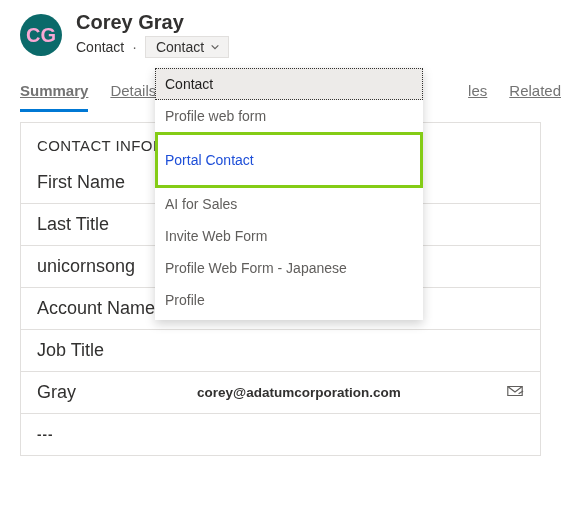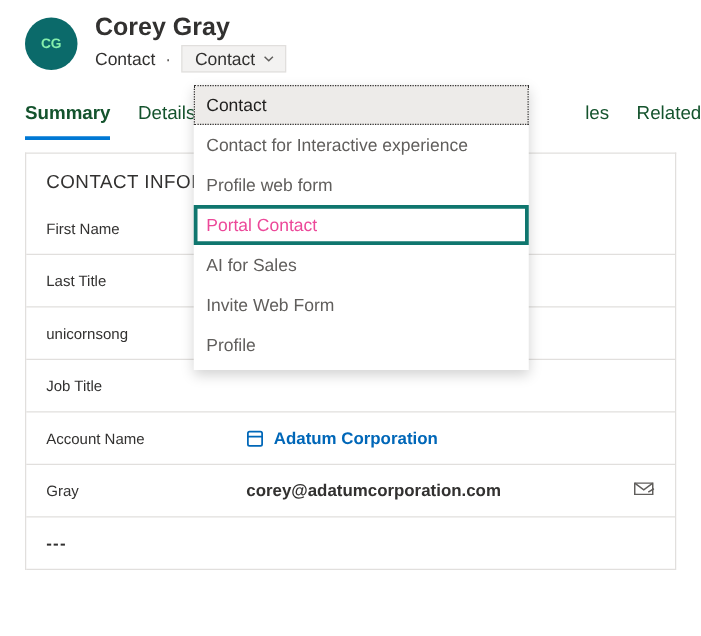--- a/index.html
+++ b/index.html
@@ -8,50 +8,50 @@
     font-family: "Segoe UI", Arial, sans-serif;
     font-size: 14px;
     color: #323130;
     background: #fff;
     width: 561px;
     padding: 10px 0 0 20px;
   }
   .header { display: flex; align-items: flex-start; gap: 14px; margin-bottom: 18px; }
   .avatar {
     width: 42px; height: 42px; border-radius: 50%;
-    background: #0b6a6a; color: #86efac;
+    background: #0b6a6a; color: #f9a8d4;
     display: flex; align-items: center; justify-content: center;
-    font-size: 11px; font-weight: 600;
+    font-size: 20px; font-weight: 600;
     flex-shrink: 0; margin-top: 4px;
   }
   .title-block { min-width: 0; }
   .title { font-size: 20px; font-weight: 600; line-height: 1.2; }
   .subtitle-row { display: flex; align-items: center; gap: 8px; margin-top: 2px; color: #323130; font-size: 14px; }
   .dot { color: #605e5c; }
   .view-picker {
     display: inline-flex; align-items: center; gap: 6px;
     background: #f3f2f1; border: 1px solid #e1dfdd;
     padding: 2px 8px 2px 10px; cursor: pointer;
     color: #323130;
   }
   .chev { width: 10px; height: 10px; }
   .tabs { display: flex; gap: 22px; border-bottom: 0; padding-bottom: 0; margin-bottom: 10px; }
-  .tab { padding: 6px 0 10px 0; color: #14532d; cursor: pointer; font-size: 15px; }
+  .tab { padding: 6px 0 10px 0; color: #737373; cursor: pointer; font-size: 15px; text-decoration: underline; }
   .tab.active { font-weight: 600; border-bottom: 3px solid #0078d4; }
   .section-card {
     border: 1px solid #e1dfdd; border-bottom: none;
     margin-right: 20px; padding-top: 14px;
   }
   .section-title { font-size: 15px; letter-spacing: 0.4px; color: #323130; padding: 0 16px 8px 16px; }
   .row {
     display: flex; align-items: center; min-height: 42px;
     border-bottom: 1px solid #e1dfdd; padding: 0 16px;
   }
   .row:first-of-type { border-top: 1px solid #e1dfdd; }
-  .label-cell { width: 160px; color: #323130; font-size: 12px; }
+  .label-cell { width: 160px; color: #323130; font-size: 18px; }
   .value-cell { flex: 1; display: flex; align-items: center; gap: 8px; color: #323130; font-weight: 600; font-size: 13.5px; }
   .value-link { color: #0067b8; font-weight: 700; }
   .value-dash { font-weight: 600; letter-spacing: 1px; }
   .trail-icon { margin-left: auto; color: #605e5c; }
   .lookup-icon { width: 14px; height: 14px; }
   .mail-icon { width: 18px; height: 18px; }
 
   
   .dropdown {
     position: absolute;
@@ -68,23 +68,23 @@
     color: #605e5c;
     cursor: pointer;
   }
   .dd-item.selected {
     background: #edebe9;
     color: #201f1e;
     outline: 1px dotted #323130;
     outline-offset: -1px;
   }
   .dd-item.highlight {
-    border: 3px solid #0f766e;
-    padding: 5px 7px;
-    color: #ec4899;
+    border: 3px solid #84cc16;
+    padding: 17px 7px;
+    color: #1d4ed8;
   }
   .wrap { position: relative; }
 </style>
 </head>
 <body>
 
 <div class="wrap">
 
   <div class="header">
     <div class="avatar">CG</div>
@@ -120,32 +120,32 @@
     </div>
     <div class="row">
       <div class="label-cell">Last Title</div>
       <div class="value-cell"></div>
     </div>
     <div class="row">
       <div class="label-cell">unicornsong</div>
       <div class="value-cell"></div>
     </div>
     <div class="row">
-      <div class="label-cell">Job Title</div>
-      <div class="value-cell"></div>
-    </div>
-    <div class="row">
       <div class="label-cell">Account Name</div>
       <div class="value-cell">
         <svg class="lookup-icon" viewBox="0 0 16 16">
           <rect x="1.5" y="1.5" width="13" height="13" rx="1.5" fill="none" stroke="#0067b8" stroke-width="1.6"></rect>
           <path d="M1.5 6 H14.5" stroke="#0067b8" stroke-width="1.6"></path>
         </svg>
         <span class="value-link">Adatum Corporation</span>
       </div>
+    </div>
+    <div class="row">
+      <div class="label-cell">Job Title</div>
+      <div class="value-cell"></div>
     </div>
     <div class="row">
       <div class="label-cell">Gray</div>
       <div class="value-cell">
         <span>corey@adatumcorporation.com</span>
         <span class="trail-icon">
           <svg class="mail-icon" viewBox="0 0 20 20">
             <path d="M2 5 L18 5 L18 15 L2 15 Z" fill="none" stroke="#605e5c" stroke-width="1.3"></path>
             <path d="M2 5 L10 11 L18 5" fill="none" stroke="#605e5c" stroke-width="1.3"></path>
             <path d="M14 13 L19 10" fill="none" stroke="#605e5c" stroke-width="1.3"></path>
@@ -155,21 +155,21 @@
     </div>
     <div class="row">
       <div class="value-cell">
         <span class="value-dash">---</span>
       </div>
     </div>
   </div>
 
   <div class="dropdown">
     <div class="dd-item selected">Contact</div>
-    <div class="dd-item">Contact for Interactive experience</div>
     <div class="dd-item">Profile web form</div>
     <div class="dd-item highlight">Portal Contact</div>
     <div class="dd-item">AI for Sales</div>
     <div class="dd-item">Invite Web Form</div>
+    <div class="dd-item">Profile Web Form - Japanese</div>
     <div class="dd-item">Profile</div>
   </div>
 
 </div>
 
 </body></html>

